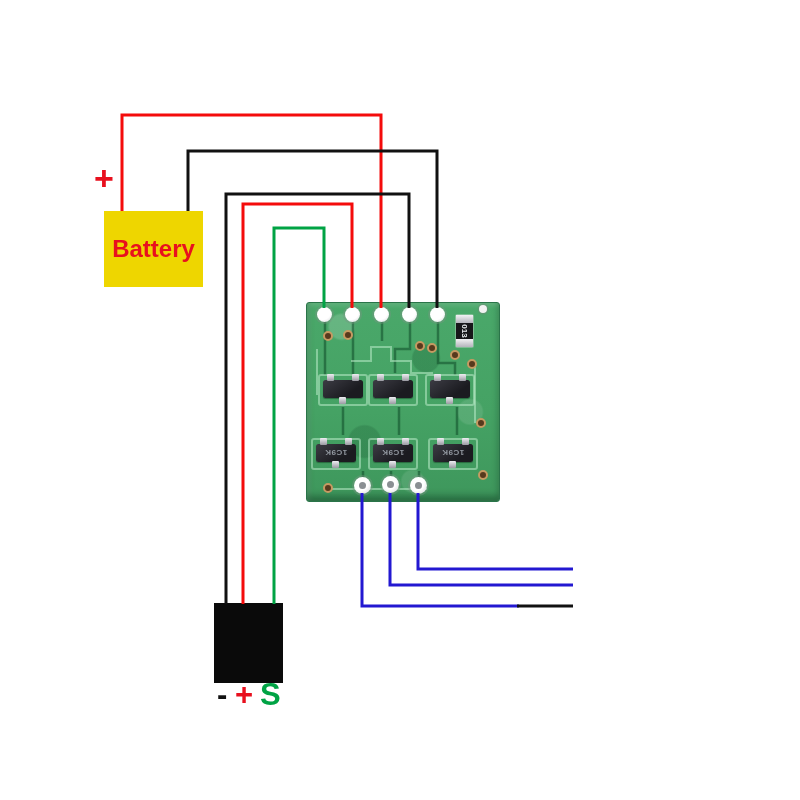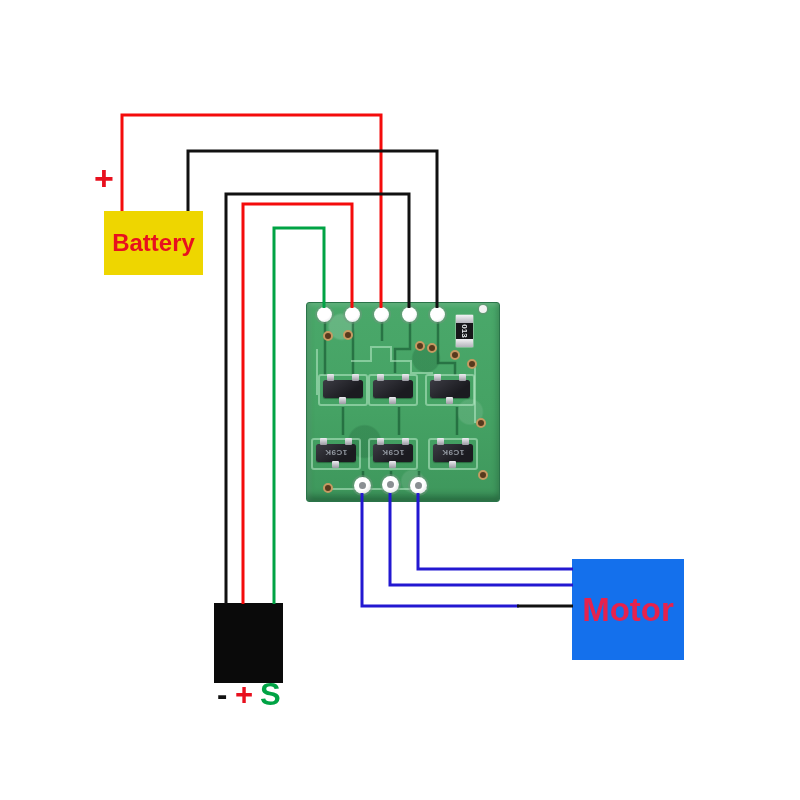--- a/index.html
+++ b/index.html
@@ -4,21 +4,21 @@
 <style>
   html,body{margin:0;padding:0;background:#ffffff;}
   .canvas{
     position:relative;width:800px;height:800px;background:#ffffff;overflow:hidden;
     font-family:"Liberation Sans",sans-serif;
   }
   
   #wires{position:absolute;left:0;top:0;width:800px;height:800px;pointer-events:none;z-index:5;}
   
   .battery{
-    position:absolute;left:104px;top:211px;width:99px;height:64px;
+    position:absolute;left:104px;top:211px;width:99px;height:76px;
     display:flex;align-items:center;justify-content:center;z-index:2;
   }
   .battery-label{font-size:24px;font-weight:bold;}
   .plus-label{
     position:absolute;left:88px;top:162px;width:32px;height:32px;
     font-size:34px;font-weight:bold;line-height:32px;text-align:center;z-index:2;
   }
   
   .receiver{position:absolute;left:214px;top:603px;width:69px;height:80px;z-index:2;}
   .receiver-label{
@@ -201,23 +201,20 @@
     <span class="battery-label" style="color: rgb(232, 16, 30);">Battery</span>
   </div>
 
   <div class="receiver" style="background: rgb(10, 10, 10);"></div>
   <div class="terminals">
     <span class="terminal t-minus" style="color: rgb(17, 17, 17);">-</span>
     <span class="terminal t-plus" style="color: rgb(232, 16, 30);">+</span>
     <span class="terminal t-signal" style="color: rgb(0, 163, 68);">S</span>
   </div>
 
-  <div class="motor" style="background: rgb(20, 112, 236);">
-    <span class="motor-label" style="color: rgb(230, 34, 77);">Motor</span>
-  </div>
 
   <svg id="wires" viewBox="0 0 800 800">
       <polyline points="122,211 122,115 381,115 381,308" fill="none" stroke="#f40b0b" stroke-width="3"></polyline>
       <polyline points="188,211 188,151 437,151 437,308" fill="none" stroke="#111111" stroke-width="3"></polyline>
       <polyline points="226,604 226,194 409,194 409,308" fill="none" stroke="#111111" stroke-width="3"></polyline>
       <polyline points="243,604 243,204 352,204 352,308" fill="none" stroke="#f40b0b" stroke-width="3"></polyline>
       <polyline points="274,604 274,228 324,228 324,308" fill="none" stroke="#00a344" stroke-width="3"></polyline>
       <polyline points="418,493 418,569 573,569" fill="none" stroke="#2318d1" stroke-width="3"></polyline>
       <polyline points="390,493 390,585 573,585" fill="none" stroke="#2318d1" stroke-width="3"></polyline>
       <polyline points="362,493 362,606 519,606" fill="none" stroke="#2318d1" stroke-width="3"></polyline>

